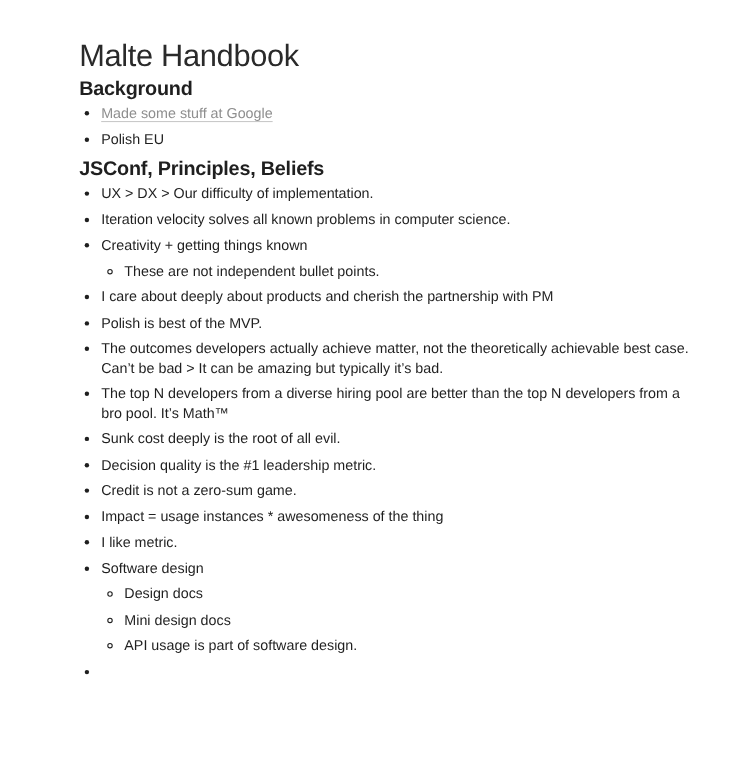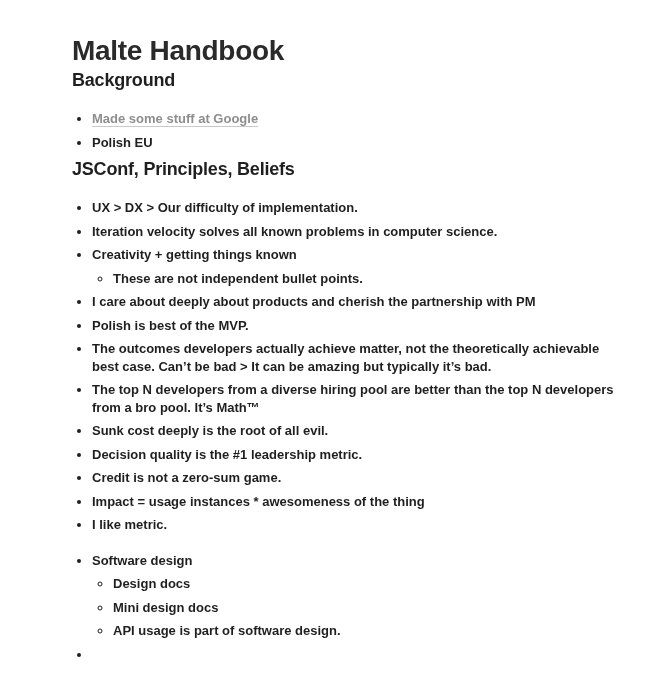--- a/index.html
+++ b/index.html
@@ -11,37 +11,36 @@
     font-family: "Liberation Sans", "DejaVu Sans", sans-serif;
     color: #1f1f1f;
   }
   .doc {
     padding: 34px 40px 0 72px;
     max-width: 672px;
   }
   h1.title {
     font-size: 28px;
     line-height: 34px;
-    font-weight: 700;
+    font-weight: 400;
     color: #2a2a2a;
     letter-spacing: -0.3px;
   }
   h2.section-heading {
     font-size: 18px;
     line-height: 24px;
     font-weight: 700;
     color: #1f1f1f;
     letter-spacing: -0.2px;
   }
   ul.l1 {
     list-style-type: disc;
-    margin: 18px 0 0 0;
+    margin: 2px 0 0 0;
     padding-left: 20px;
     max-width: 555px;
-    font-weight: bold;
   }
   ul.l1 > li {
     font-size: 13px;
     line-height: 17.5px;
     margin-bottom: 6px;
     color: #1f1f1f;
   }
   ul.l2 {
     list-style-type: circle;
     margin: 6px 0 0 0;

